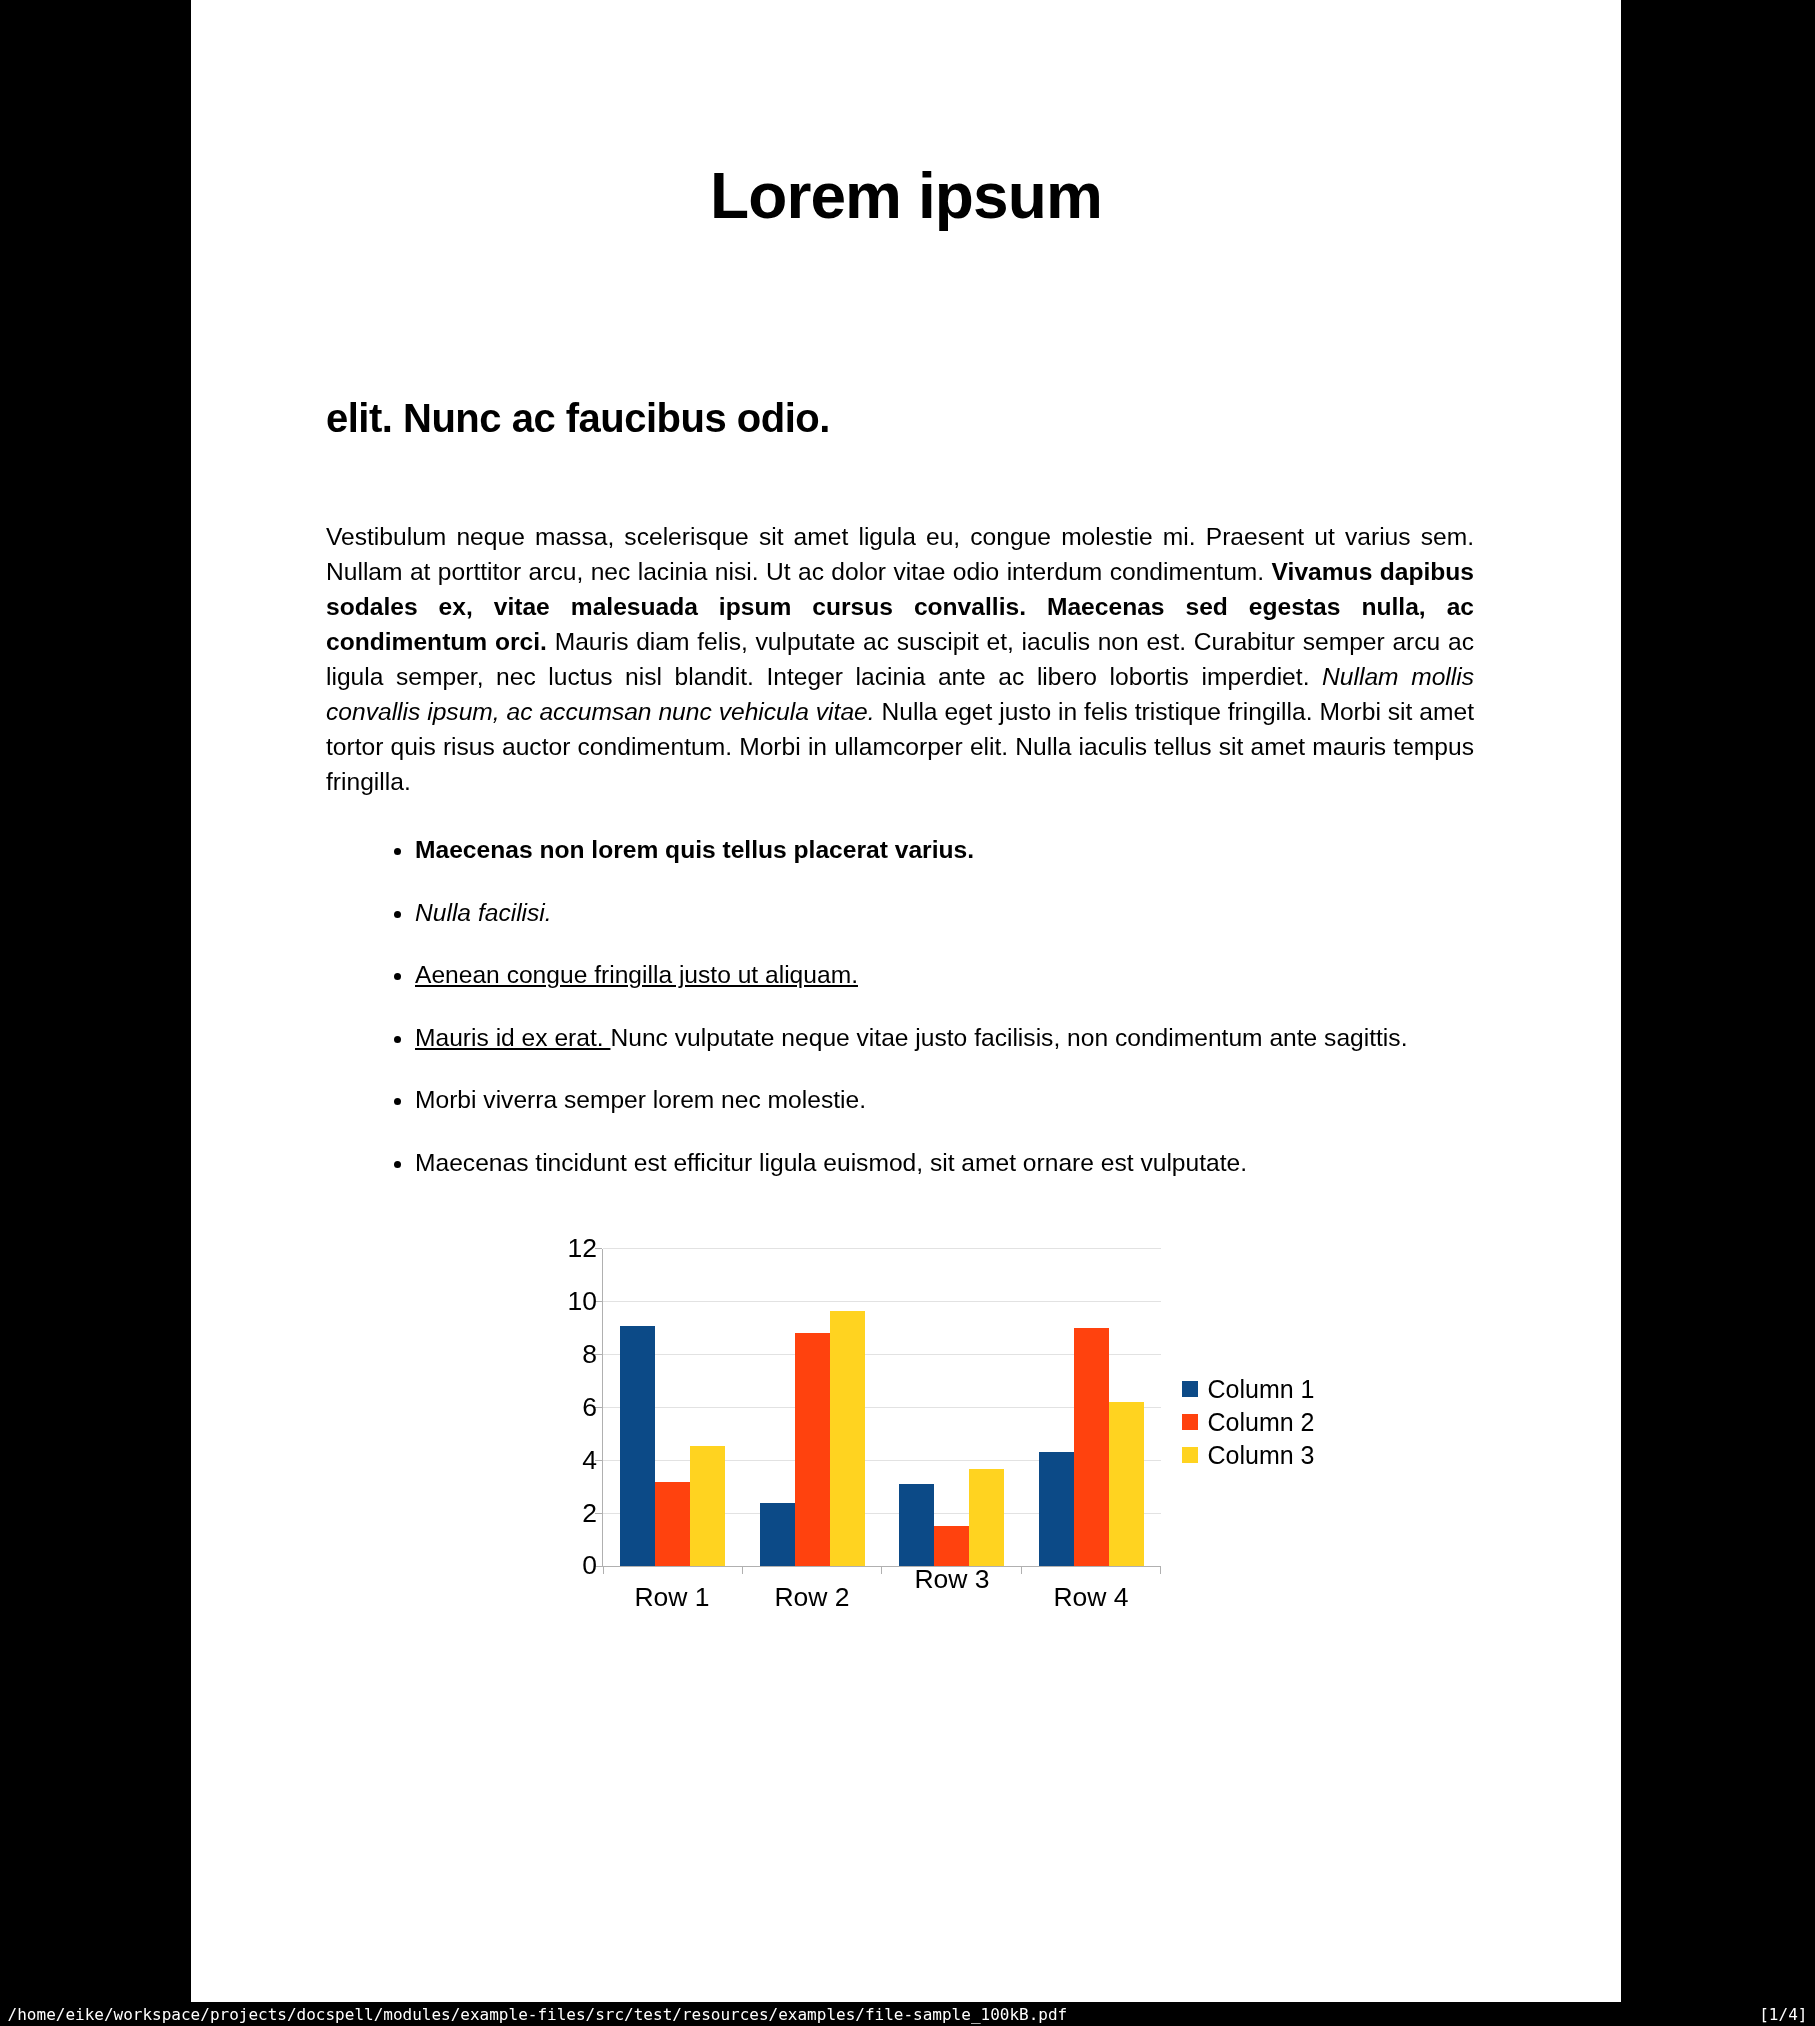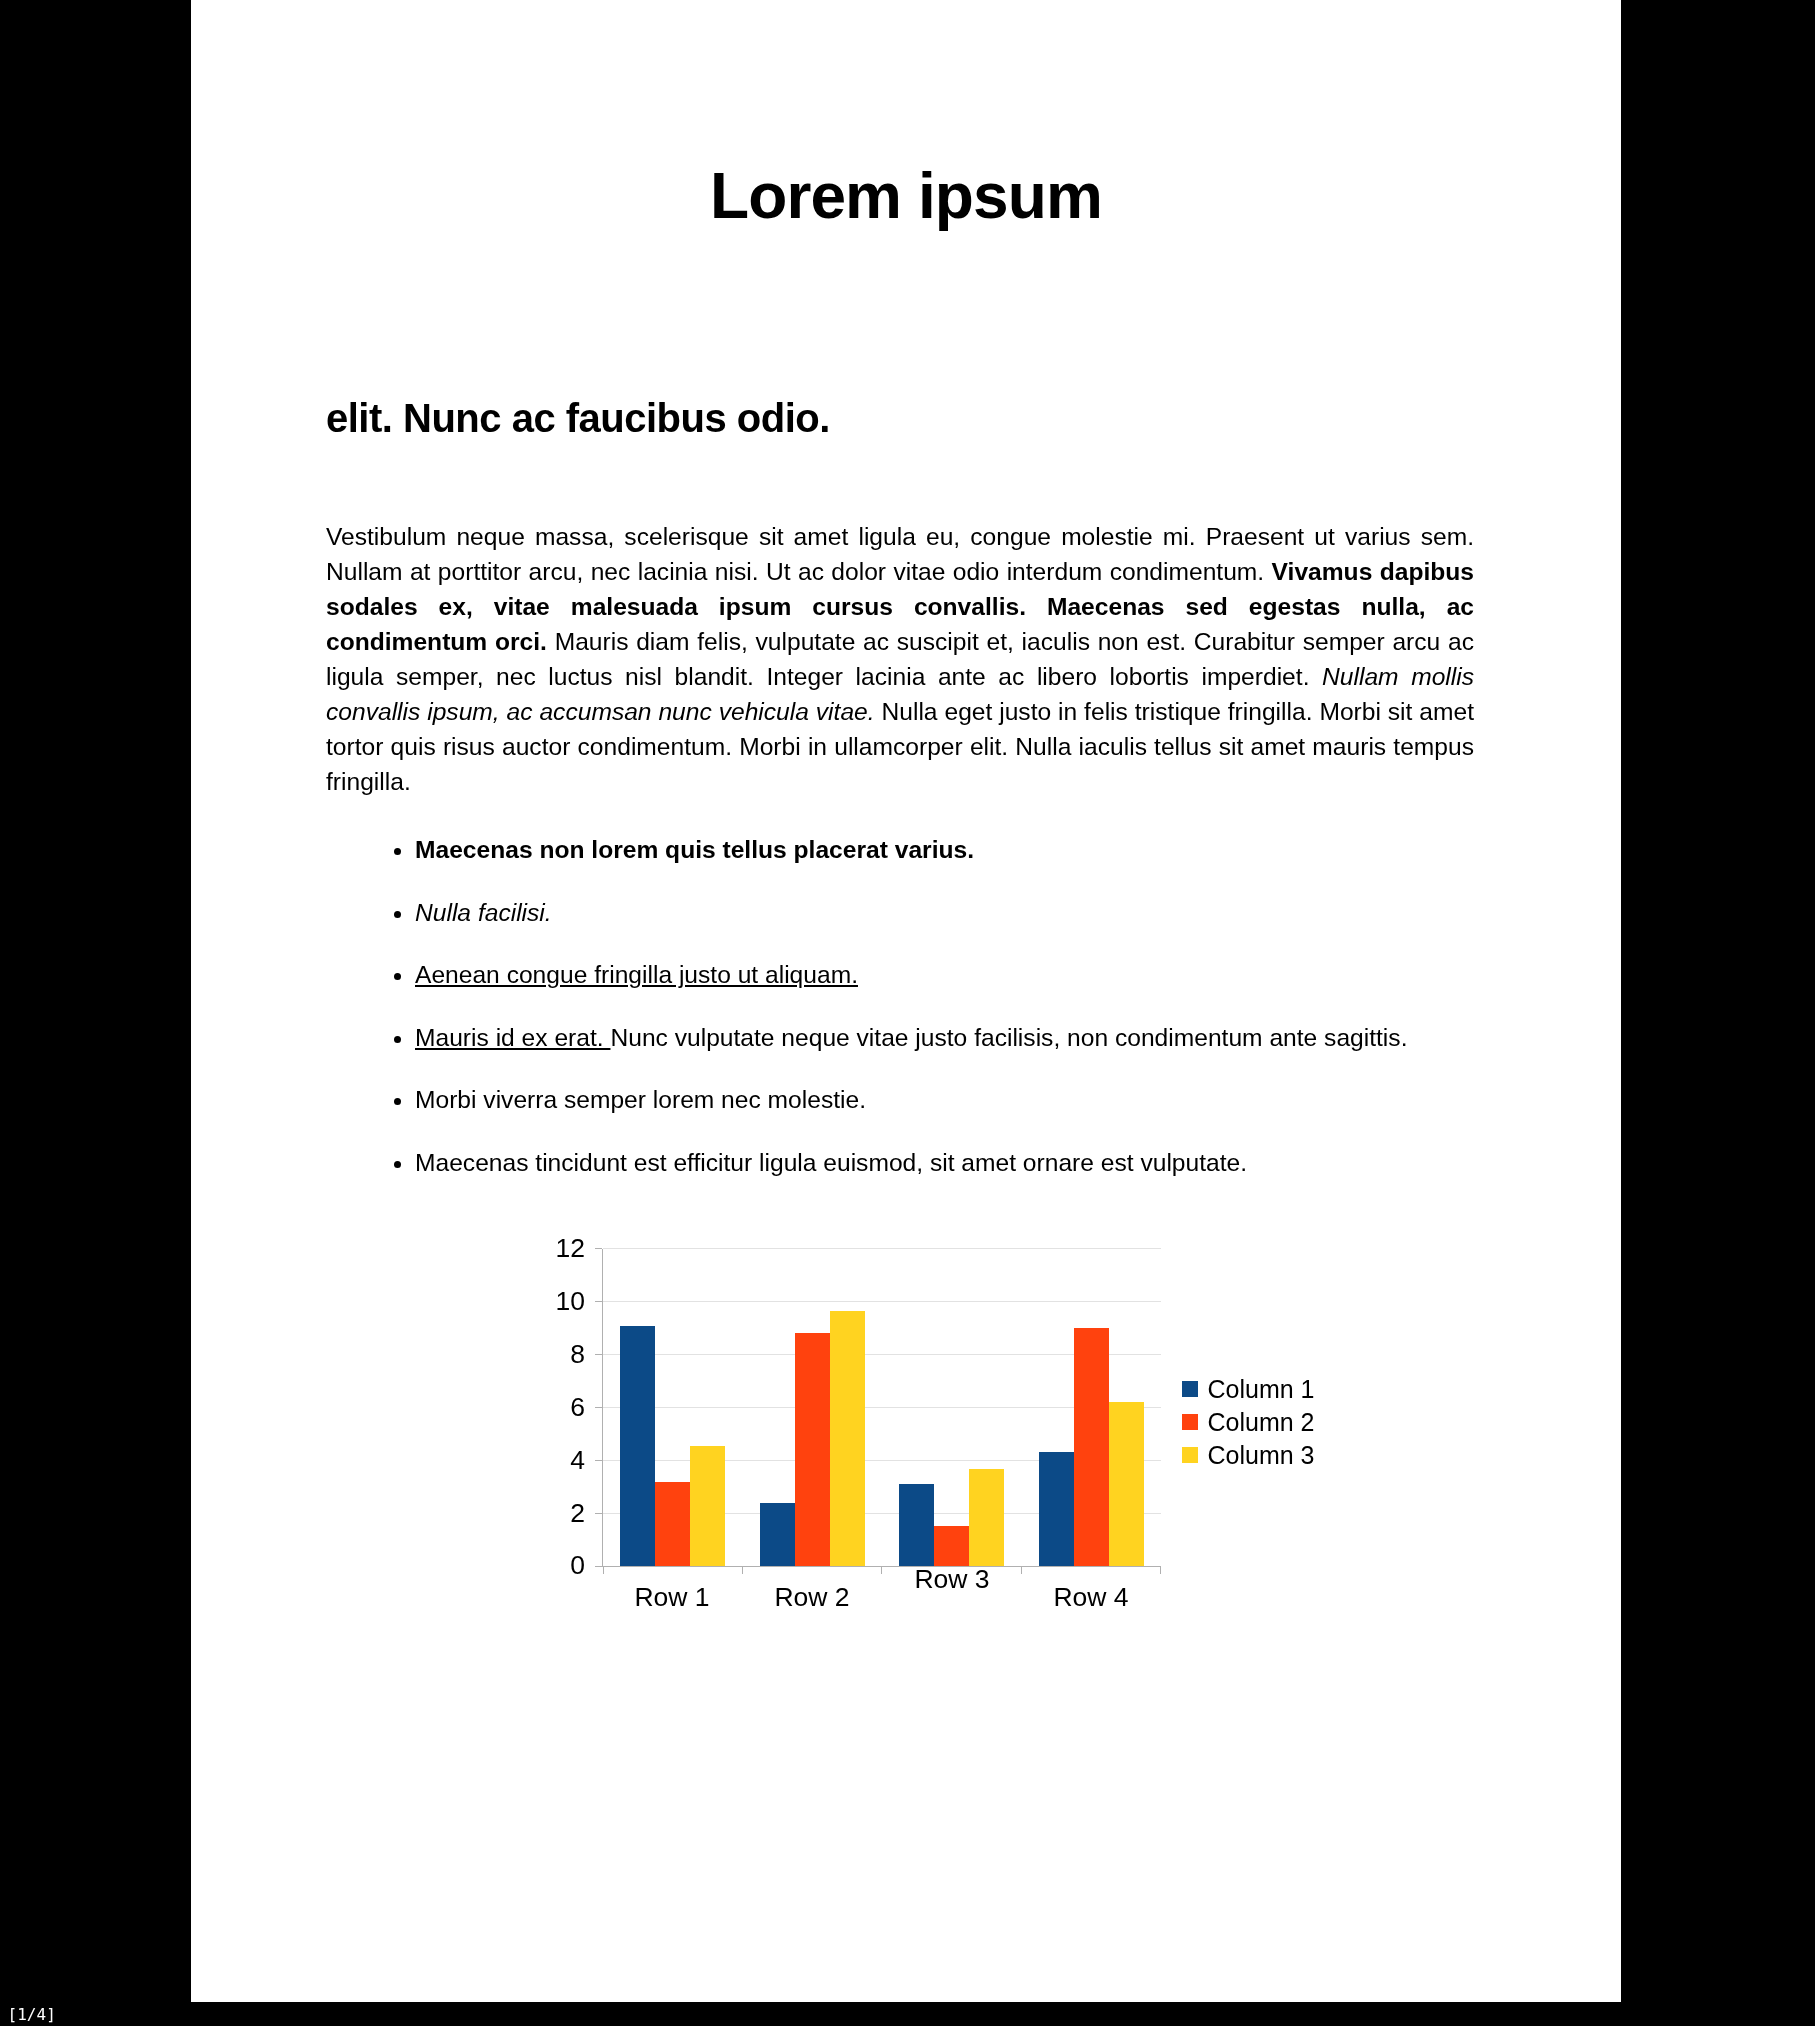--- a/index.html
+++ b/index.html
@@ -41,21 +41,21 @@
     font-size:26.5px;
   }
   .plot {
     position:absolute; left:276px; top:7.6px; width:558px; height:317px;
     border-left:0.9px solid #b0b0b0; border-bottom:0.9px solid #b0b0b0;
   }
   .gridline { position:absolute; left:0; width:100%; height:0.9px; background:#e2e2e2; }
   .ytick { position:absolute; width:7.6px; height:0.9px; background:#b0b0b0; left:-8.5px; }
   .xtick { position:absolute; width:0.9px; height:7.6px; background:#b0b0b0; bottom:-8.5px; }
   .ylabel {
-    position:absolute; left:0; width:259px; text-align:right; line-height:28px;
+    position:absolute; left:12px; width:259px; text-align:right; line-height:28px;
   }
   .xlabel { position:absolute; text-align:center; line-height:28px; }
   .bargroup { position:absolute; bottom:0; display:flex; align-items:flex-end; }
   .bar { width:35px; }
   .legend { position:absolute; left:856px; top:132px; font-size:25px; }
   .legend-row { display:flex; align-items:center; height:33px; }
   .legend-swatch { width:16px; height:16px; margin-right:9.5px; flex:0 0 auto; }
   
   .statusbar {
     position:absolute; left:0; top:2002px; width:1815px; height:24px;
@@ -148,15 +148,16 @@
       <div class="ylabel" style="top: 46px;">10</div>
       <div class="ylabel" style="top: -6.6px;">12</div>
       <div class="xlabel" style="left: 276px; width: 140px; top: 342px;">Row 1</div>
       <div class="xlabel" style="left: 416px; width: 140px; top: 342px;">Row 2</div>
       <div class="xlabel" style="left: 556px; width: 140px; top: 324px;">Row 3</div>
       <div class="xlabel" style="left: 695px; width: 140px; top: 342px;">Row 4</div>
     </div>
 </div>
 
 <div class="statusbar">
+  <span>/home/eike/workspace/projects/docspell/modules/example-files/src/test/resources/examples/file-sample_100kB.pdf</span>
   <span>[1/4]</span>
 </div>
 
 
 </body></html>

